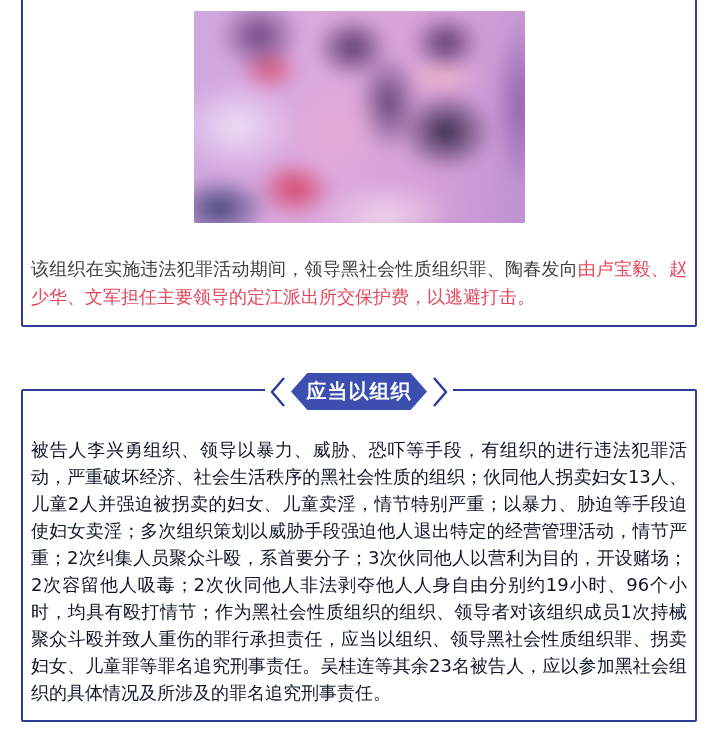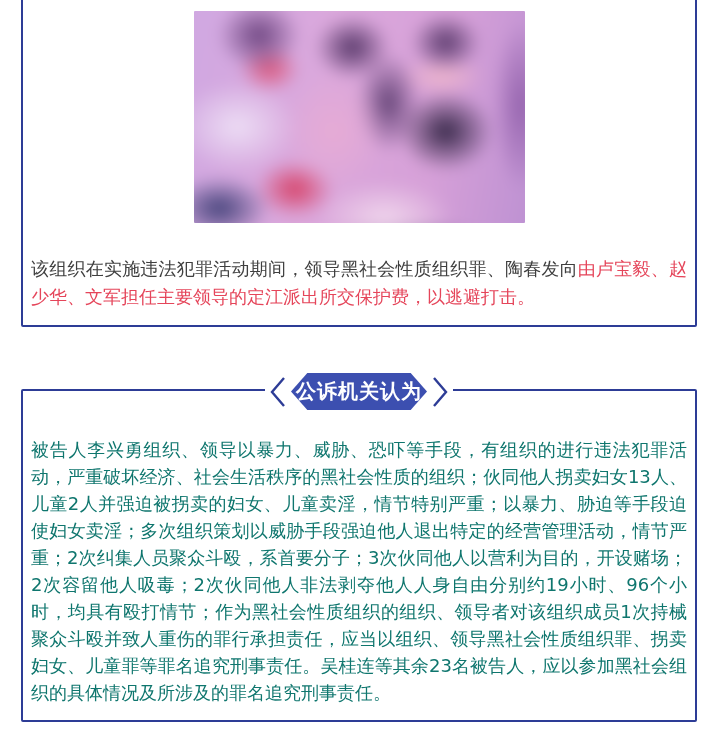--- a/index.html
+++ b/index.html
@@ -58,41 +58,41 @@
   .chevron { display:block; }
   .hexagon {
     width:136px; height:37px; line-height:37px; text-align:center;
     color:#ffffff; font-weight:bold; font-size:20px; letter-spacing:1px;
     background:#3c4fb0;
     clip-path:polygon(0 50%, 12% 0, 88% 0, 100% 50%, 88% 100%, 12% 100%);
   }
   .card-pros { top:389px; height:333px; }
   .card-pros .pros-text {
     padding:45px 8px 0; font-size:18px; line-height:27px;
-    color:#0f766e; text-align:justify;
+    color:#0f172a; text-align:justify;
   }
 </style>
 </head>
 <body>
 
 <div class="page">
 
   <section class="card card-top">
     <div class="photo-wrap">
       <div class="photo-blur"></div>
     </div>
     <p class="card-top-text"><span>该组织在实施违法犯罪活动期间，领导黑社会性质组织罪、陶春发向</span><span class="red">由卢宝毅、赵少华、文军担任主要领导的定江派出所交保护费，以逃避打击。</span></p>
   </section>
 
   <div class="badge-row">
     <div class="badge-group">
       <svg class="chevron" width="17" height="32" viewBox="0 0 17 32">
         <polyline points="15,2 3,16 15,30" fill="none" stroke="#2d3c96" stroke-width="2.4"></polyline>
       </svg>
-      <div class="hexagon">公诉机关认为</div>
+      <div class="hexagon">应当以组织</div>
       <svg class="chevron" width="17" height="32" viewBox="0 0 17 32">
         <polyline points="2,2 14,16 2,30" fill="none" stroke="#2d3c96" stroke-width="2.4"></polyline>
       </svg>
     </div>
   </div>
 
   <section class="card card-pros">
     <p class="pros-text">被告人李兴勇组织、领导以暴力、威胁、恐吓等手段，有组织的进行违法犯罪活动，严重破坏经济、社会生活秩序的黑社会性质的组织；伙同他人拐卖妇女13人、儿童2人并强迫被拐卖的妇女、儿童卖淫，情节特别严重；以暴力、胁迫等手段迫使妇女卖淫；多次组织策划以威胁手段强迫他人退出特定的经营管理活动，情节严重；2次纠集人员聚众斗殴，系首要分子；3次伙同他人以营利为目的，开设赌场；2次容留他人吸毒；2次伙同他人非法剥夺他人人身自由分别约19小时、96个小时，均具有殴打情节；作为黑社会性质组织的组织、领导者对该组织成员1次持械聚众斗殴并致人重伤的罪行承担责任，应当以组织、领导黑社会性质组织罪、拐卖妇女、儿童罪等罪名追究刑事责任。吴桂连等其余23名被告人，应以参加黑社会组织的具体情况及所涉及的罪名追究刑事责任。</p>
   </section>
 

